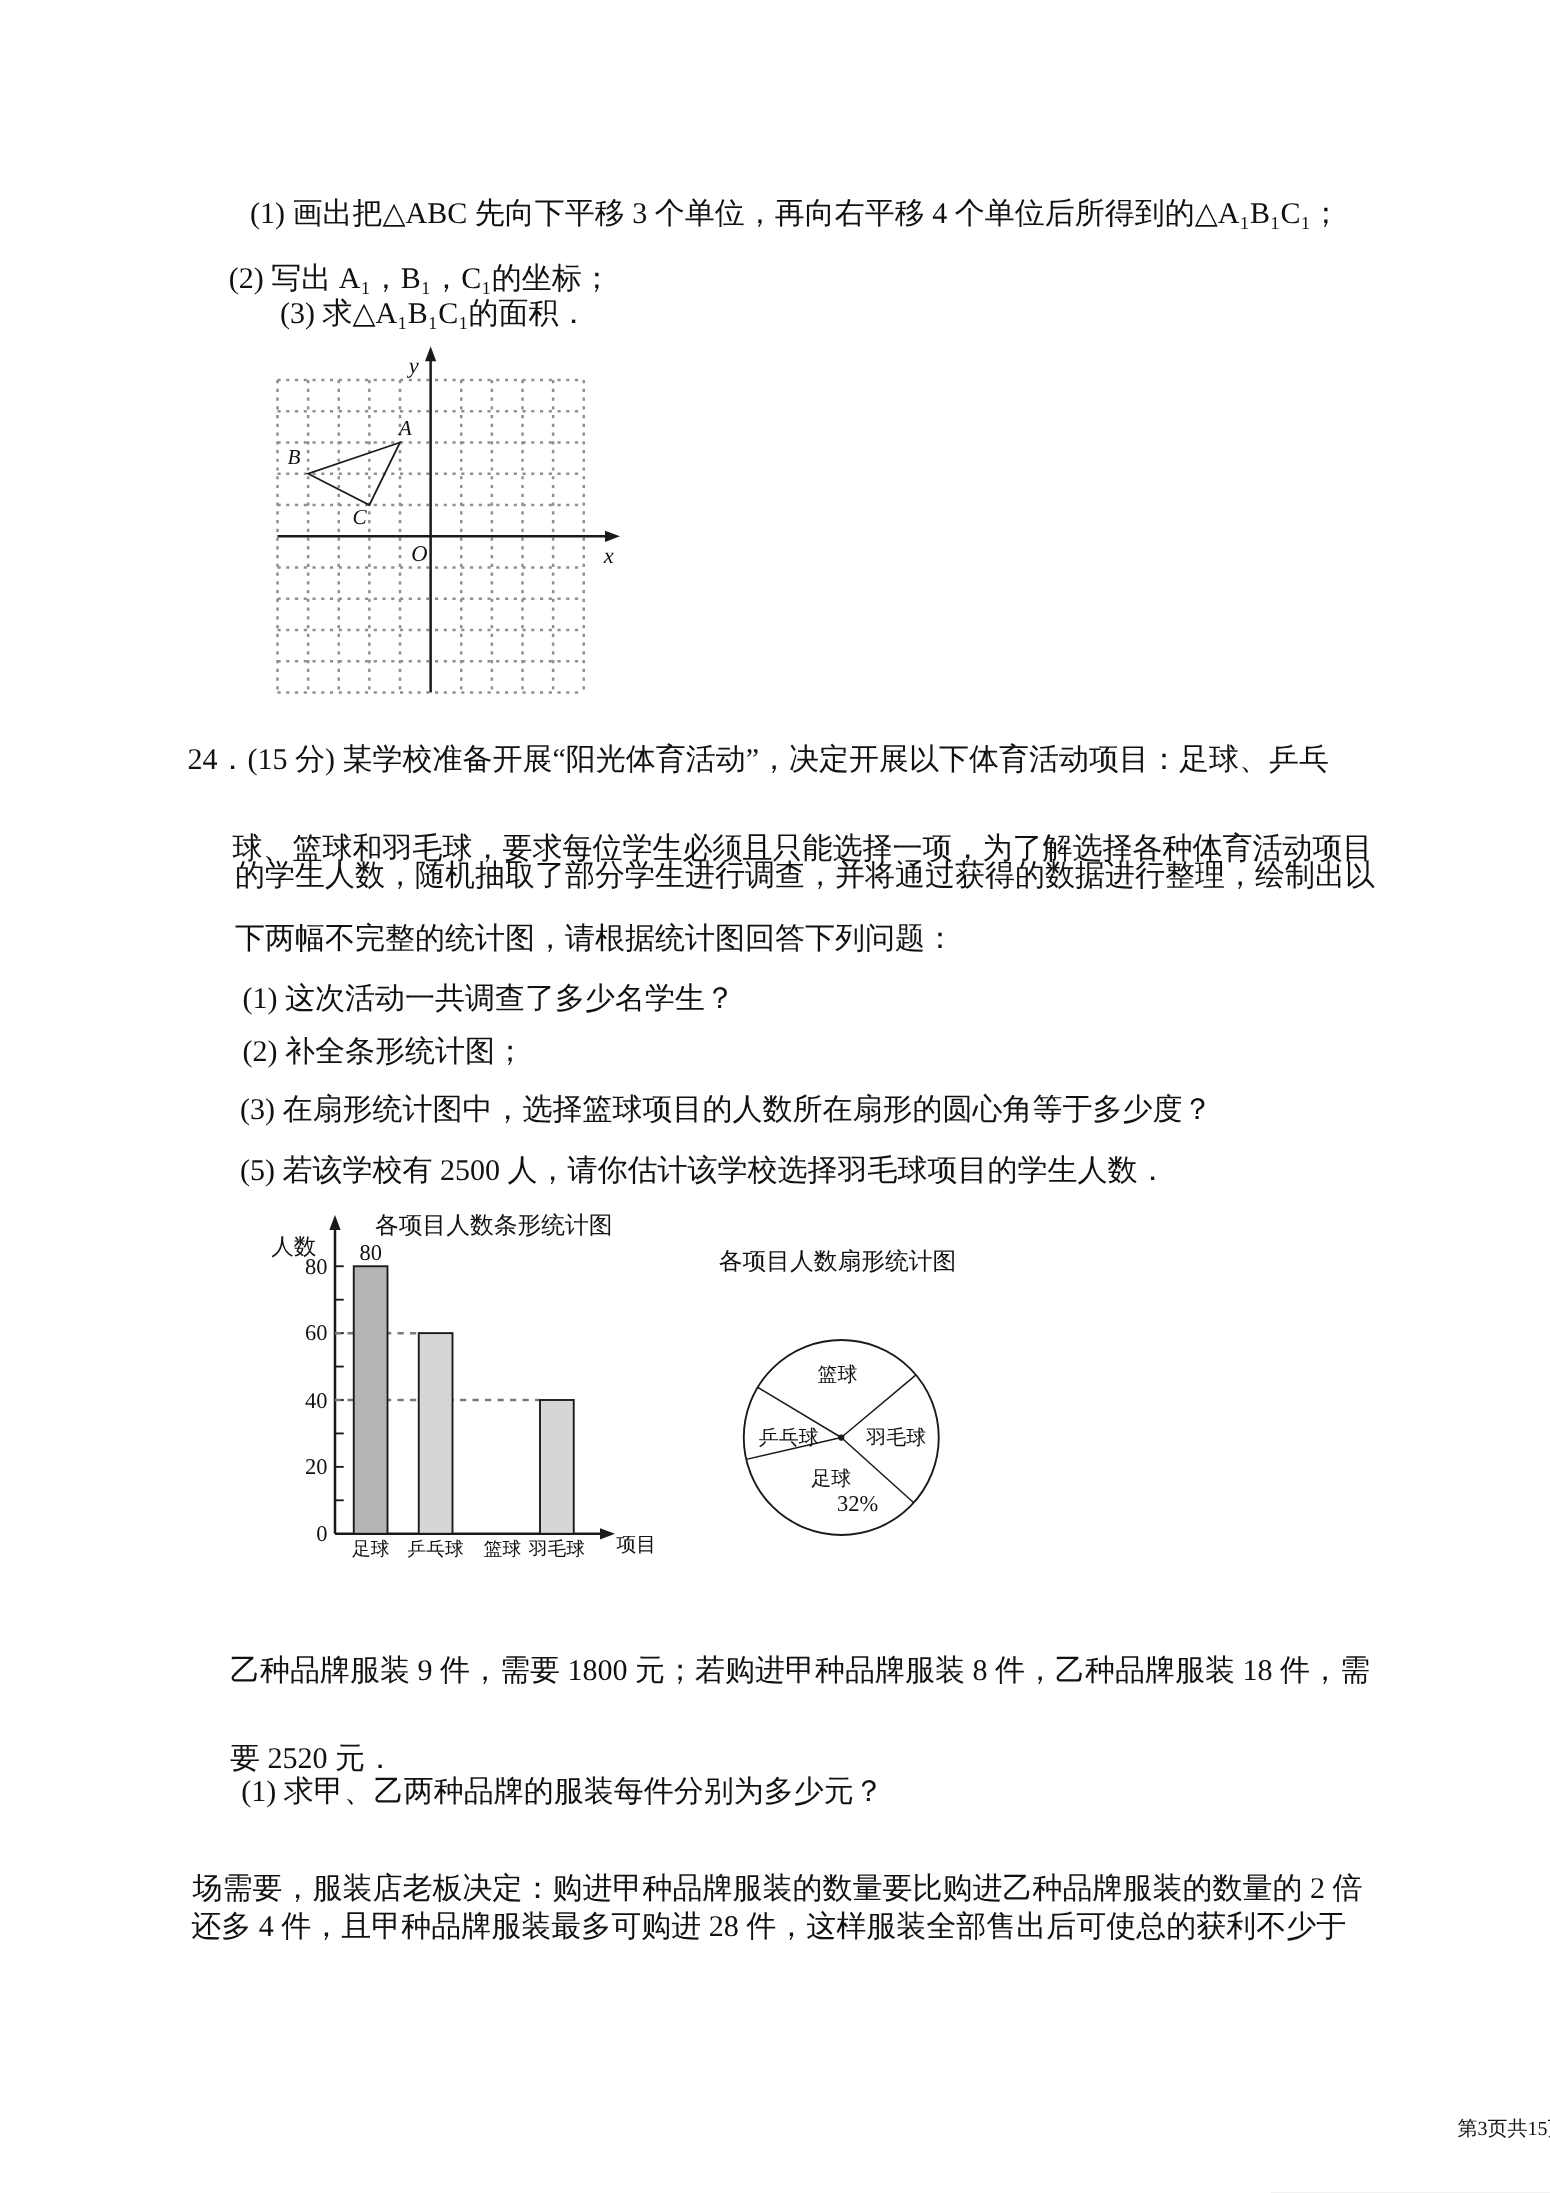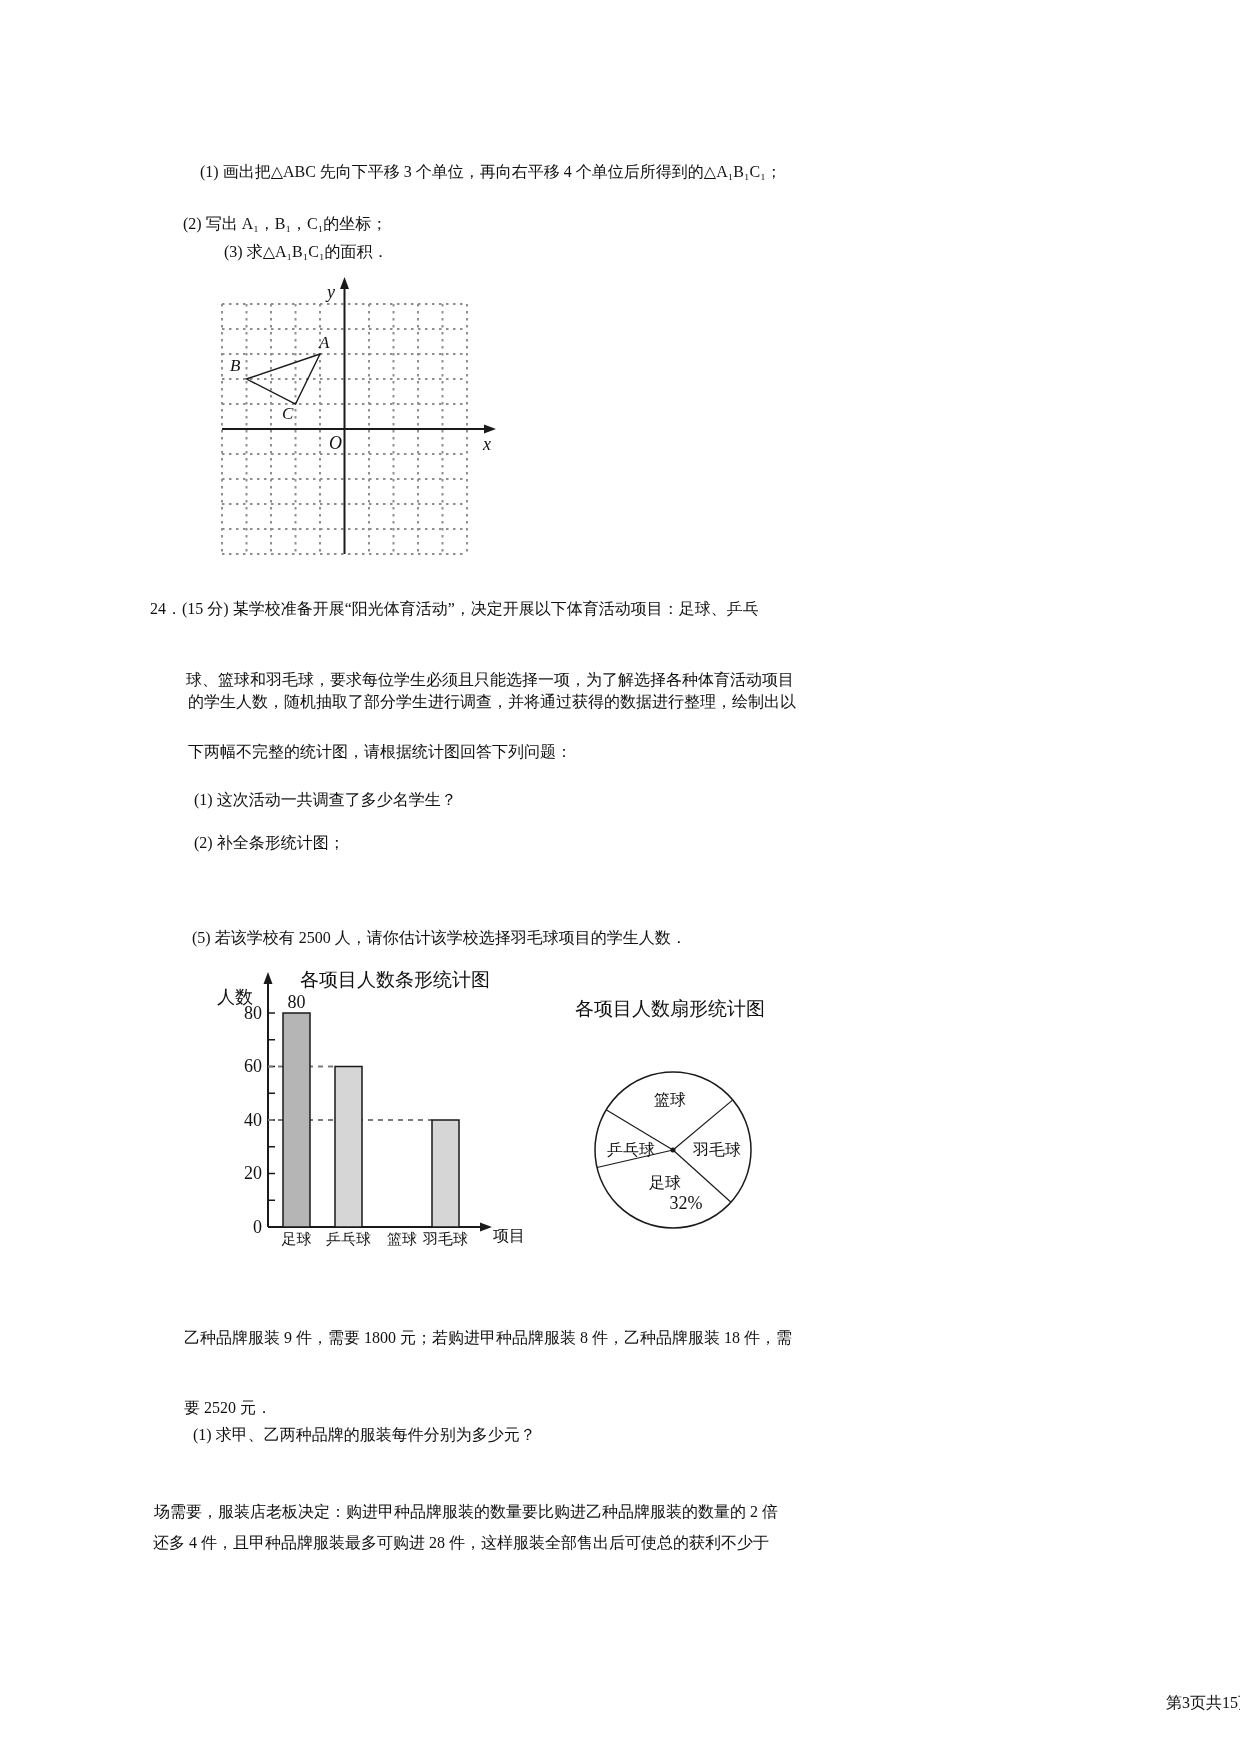--- a/index.html
+++ b/index.html
@@ -1,21 +1,21 @@
 <!DOCTYPE html>
 <html><head>
 <meta charset="utf-8">
 <style>
   html,body{margin:0;padding:0;background:#e8e8e8;}
   .page{
     position:relative;width:1240px;height:1754px;background:#ffffff;
     font-family:"Liberation Serif","DejaVu Serif",serif;color:#111;
     margin:0 auto;overflow:hidden;
   }
-  .line{position:absolute;white-space:nowrap;font-size:16px;line-height:23px;}
+  .line{position:absolute;white-space:nowrap;font-size:24px;line-height:23px;}
   .footer{position:absolute;left:14px;width:100%;text-align:right;font-size:16px;}
   svg{position:absolute;overflow:visible;}
   svg text{font-family:"Liberation Serif","DejaVu Serif",serif;fill:#111;}
   .it{font-style:italic;}
   .grid-dash{stroke:#8f8f8f;stroke-width:2;stroke-dasharray:2.5,4.5;}
   .axis{stroke:#1a1a1a;stroke-width:2;fill:none;}
   .arrow{fill:#1a1a1a;stroke:none;}
   .tri{fill:none;stroke:#1a1a1a;stroke-width:1.4;}
   .bar{stroke:#1a1a1a;stroke-width:1.5;}
   .tick{stroke:#1a1a1a;stroke-width:1.5;}
@@ -66,20 +66,21 @@
     <text class="it" x="44" y="105" font-size="17">B</text>
     <text class="it" x="96" y="153" font-size="17">C</text>
   </svg>
 
   <div class="line" style="left:150px;top:597px">24．(15 分) 某学校准备开展“阳光体育活动”，决定开展以下体育活动项目：足球、乒乓</div>
   <div class="line" style="left:186px;top:668px">球、篮球和羽毛球，要求每位学生必须且只能选择一项，为了解选择各种体育活动项目</div>
   <div class="line" style="left:188px;top:740px">下两幅不完整的统计图，请根据统计图回答下列问题：</div>
   <div class="line" style="left:188px;top:690px">的学生人数，随机抽取了部分学生进行调查，并将通过获得的数据进行整理，绘制出以</div>
   <div class="line" style="left:194px;top:788px">(1) 这次活动一共调查了多少名学生？</div>
   <div class="line" style="left:194px;top:831px">(2) 补全条形统计图；</div>
+  <div class="line" style="left:192px;top:877px">(3) 在扇形统计图中，选择篮球项目的人数所在扇形的圆心角等于多少度？</div>
   <div class="line" style="left:192px;top:926px">(5) 若该学校有 2500 人，请你估计该学校选择羽毛球项目的学生人数．</div>
 
   <svg style="left:165px;top:960px" width="355" height="300" viewBox="0 0 355 300">
     <text x="230" y="26" font-size="19" text-anchor="middle">各项目人数条形统计图</text>
     <text x="52" y="43" font-size="18">人数</text>
     <line class="axis" x1="103" y1="22" x2="103" y2="267"></line>
     <polygon class="arrow" points="103,12 98.5,24 107.5,24"></polygon>
     <line class="axis" x1="103" y1="267" x2="318" y2="267"></line>
     <polygon class="arrow" points="327,267 315,262.5 315,271.5"></polygon>
     <g class="tick">

